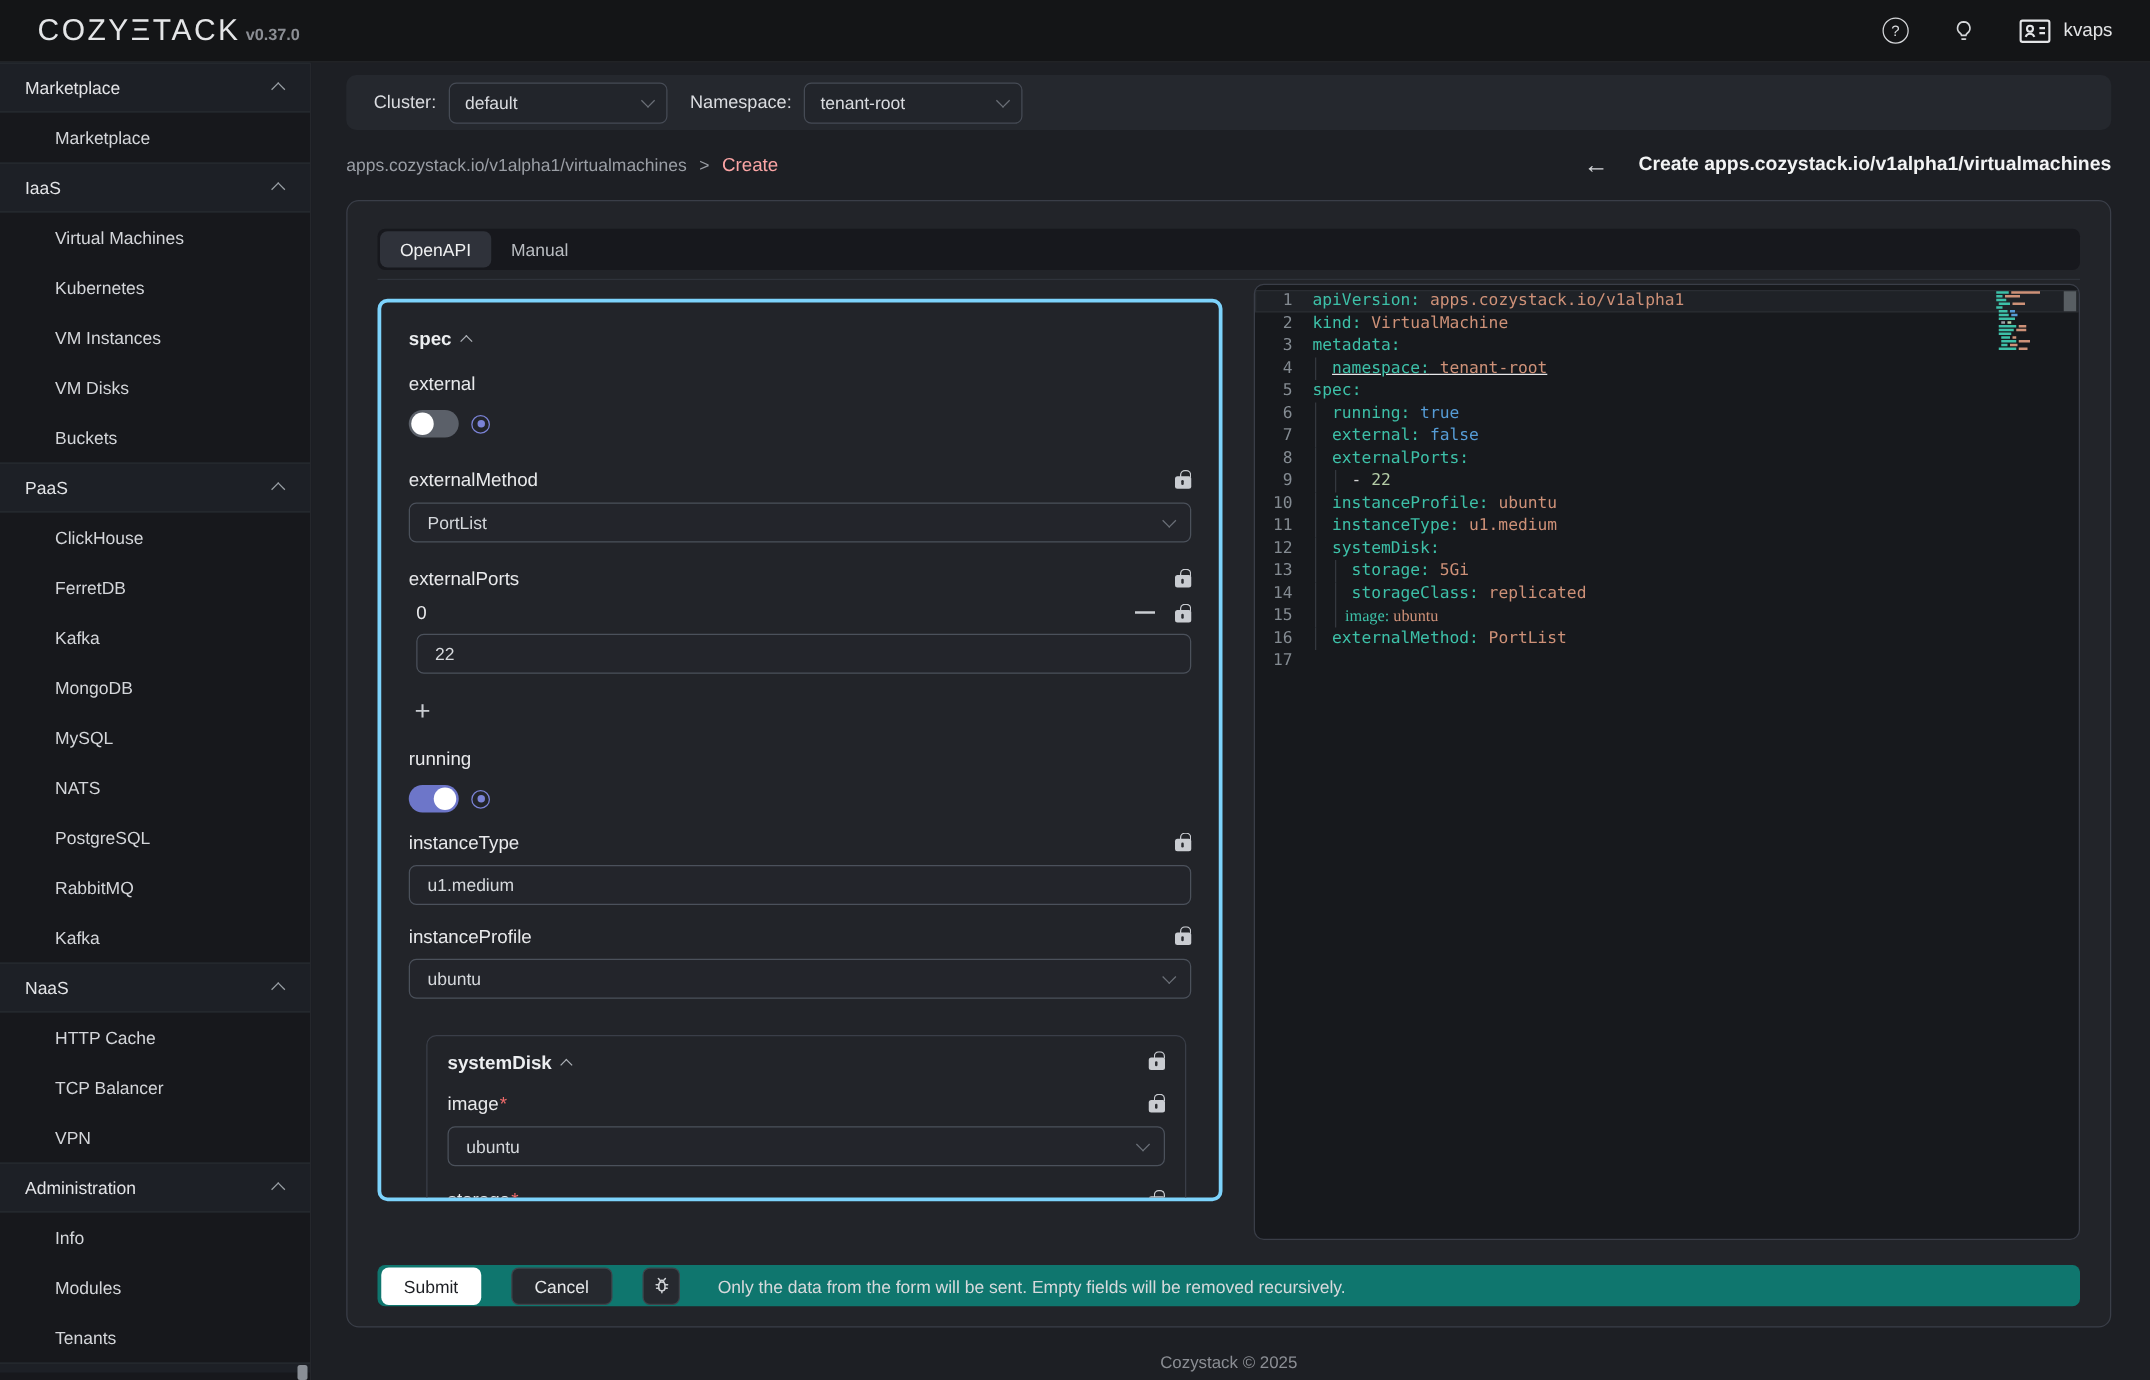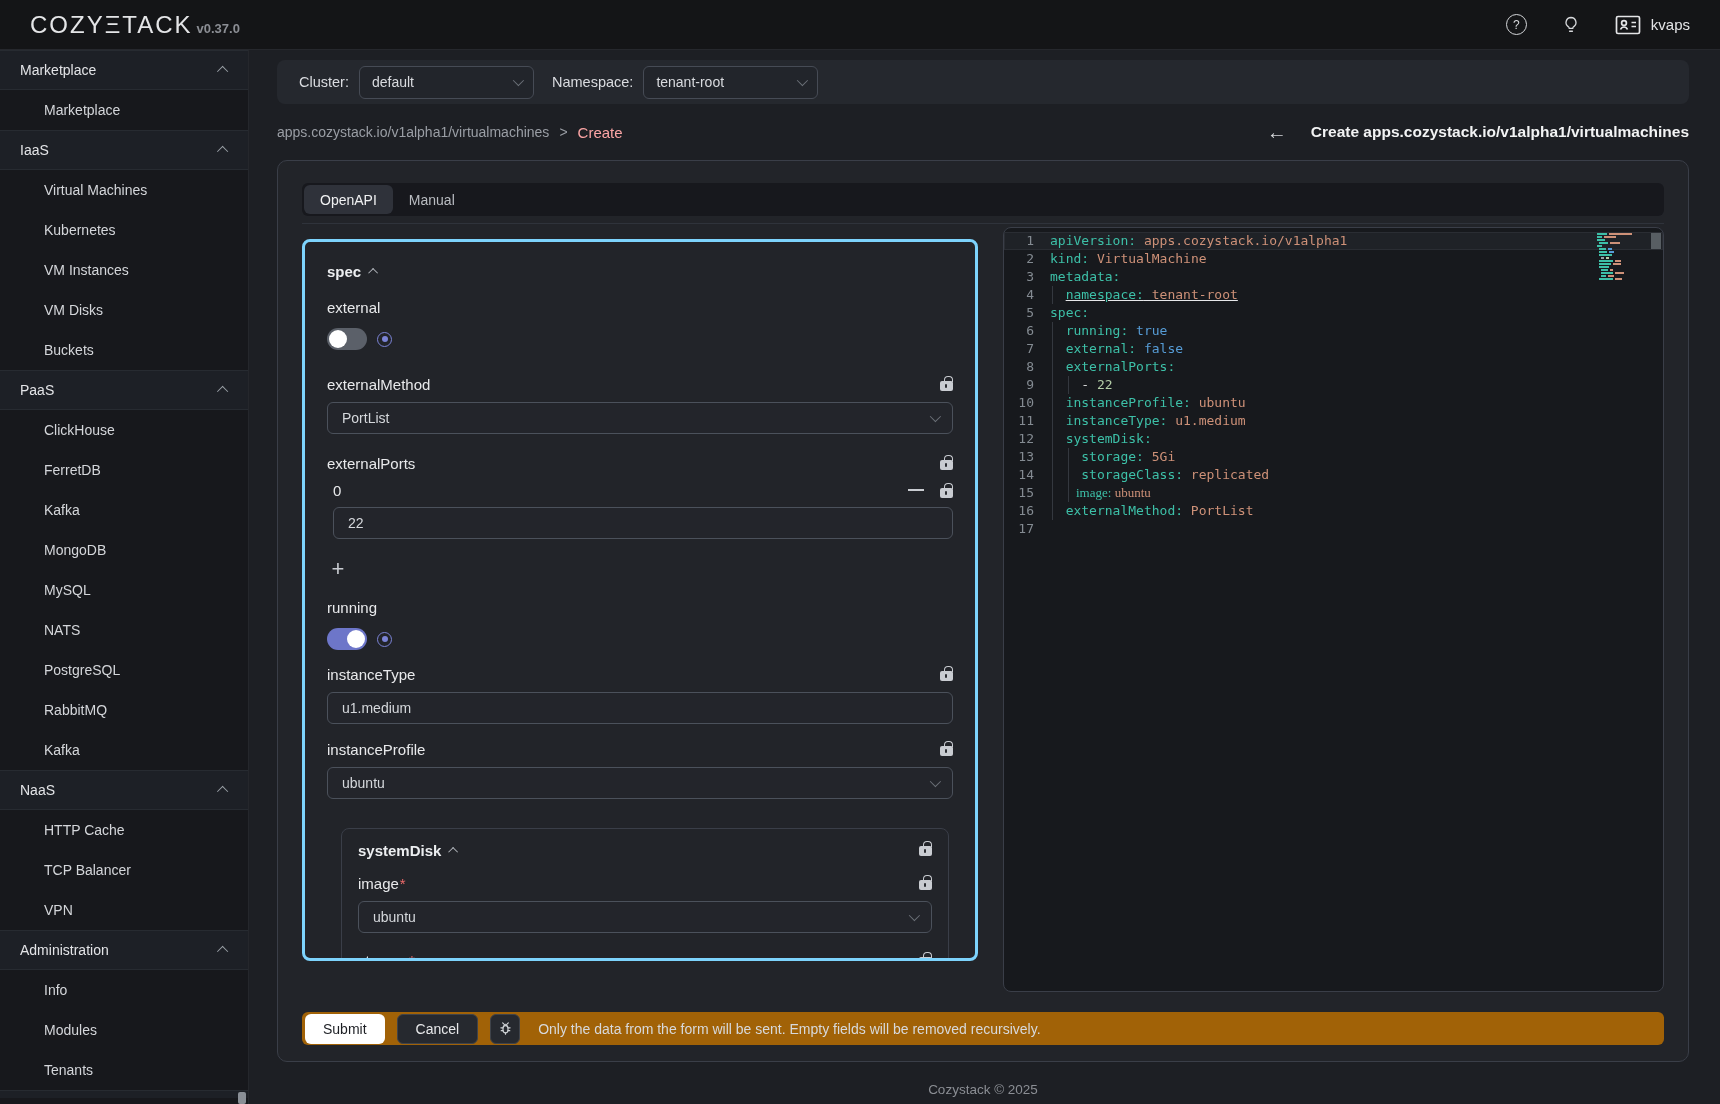--- a/index.html
+++ b/index.html
@@ -97,21 +97,21 @@
   .guide1::before, .guide2::after { content:''; position:absolute; top:0; bottom:0; width:1px; background:#34383f; }
   .guide1::before { left:2px; }
   .guide2::after { left:18px; }
   .tok-key { color:#3dc0a8; } .tok-str { color:#ce9178; } .tok-bool { color:#569cd6; } .tok-num { color:#b5cea8; } .tok-plain { color:#d4d4d4; }
   .minimap { position:absolute; top:5px; right:16px; width:50px; }
   .mm-row { height:2px; margin-bottom:1px; display:flex; gap:2px; }
   .mm-seg { height:2px; display:inline-block; }
   .ed-thumb { position:absolute; top:5px; right:2px; width:10px; height:16px; background:#63686f; opacity:0.85; }
 
   
-  .action-bar { margin-top:20px; height:36px; background:#a16207; border-radius:6px; display:flex; align-items:center; padding:0 3px; gap:12px; }
+  .action-bar { margin-top:20px; height:36px; background:#0f766e; border-radius:6px; display:flex; align-items:center; padding:0 3px; gap:24px; }
   .btn { height:30px; border-radius:6px; display:flex; align-items:center; padding:0 18px; font-size:14px; cursor:pointer; border:none; font-family:"Liberation Sans",sans-serif; }
   .btn-submit { background:#ffffff; color:#1d1f24; }
   .btn-cancel { background:#26292f; color:#e7e8ea; border:1px solid #3f434a; }
   .btn-debug { width:30px; padding:0; justify-content:center; background:#26292f; color:#cfd2d6; border:1px solid #3f434a; }
   .note { font-size:14px; color:#d7d9dc; margin-left:6px; }
 
   .footer { margin-top:20px; text-align:center; font-size:13.5px; color:#8b8e94; }
 
   .help-circle { width:21px; height:21px; border:1.5px solid #d5d7da; border-radius:50%; display:flex; align-items:center; justify-content:center; font-size:12px; color:#d5d7da; }
 </style>

